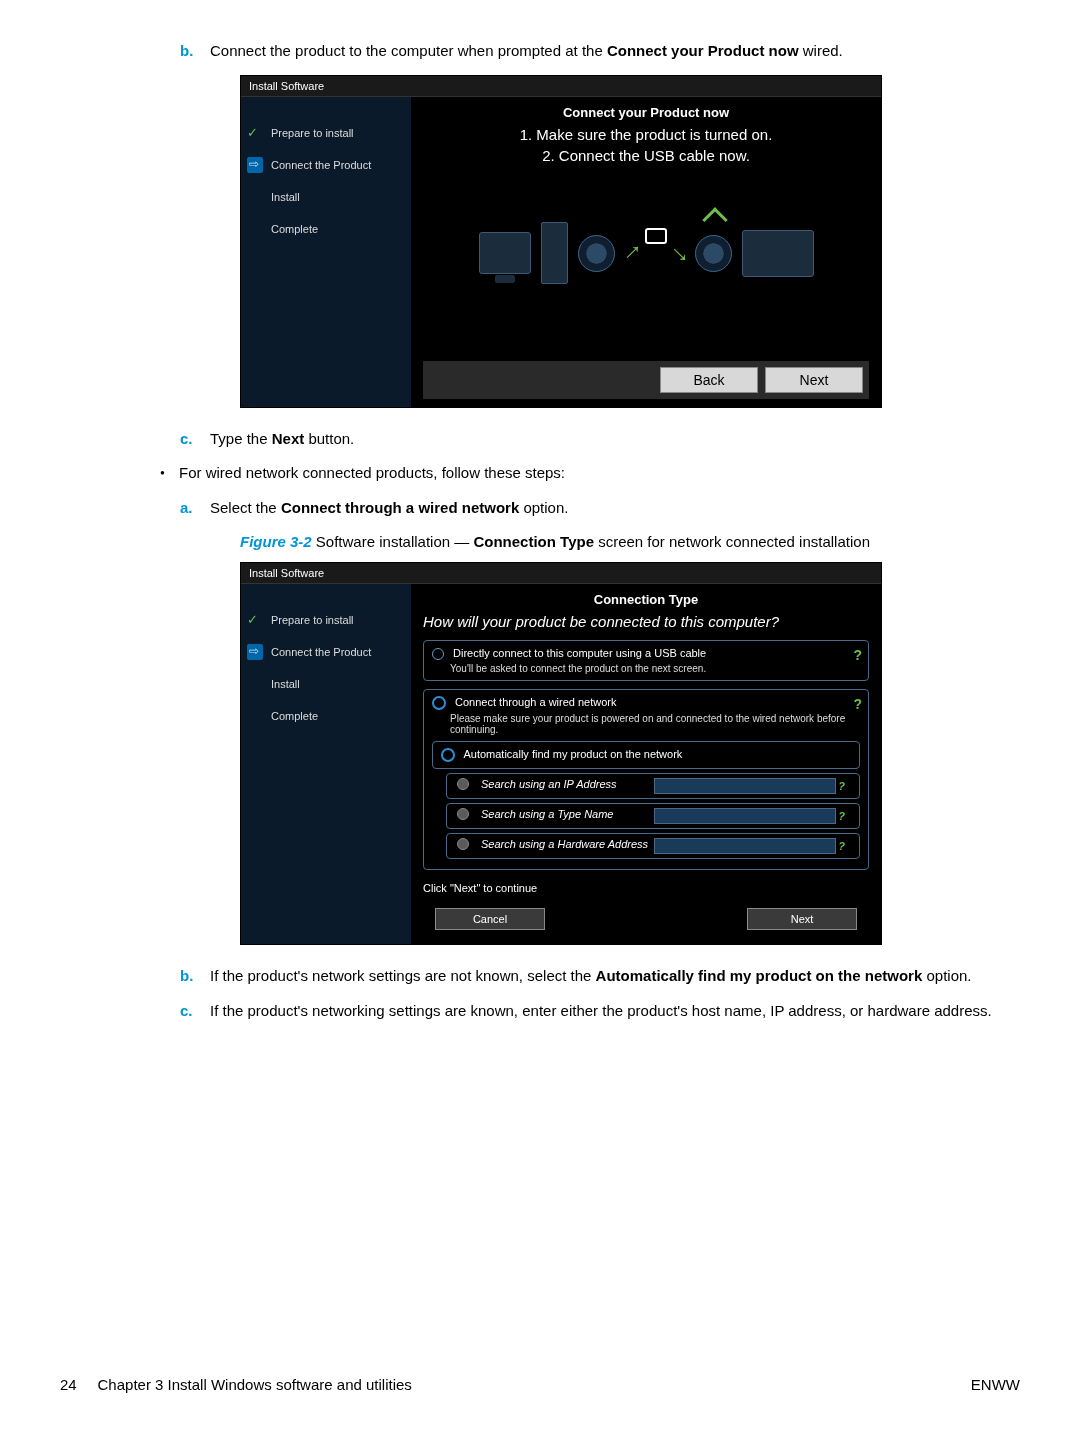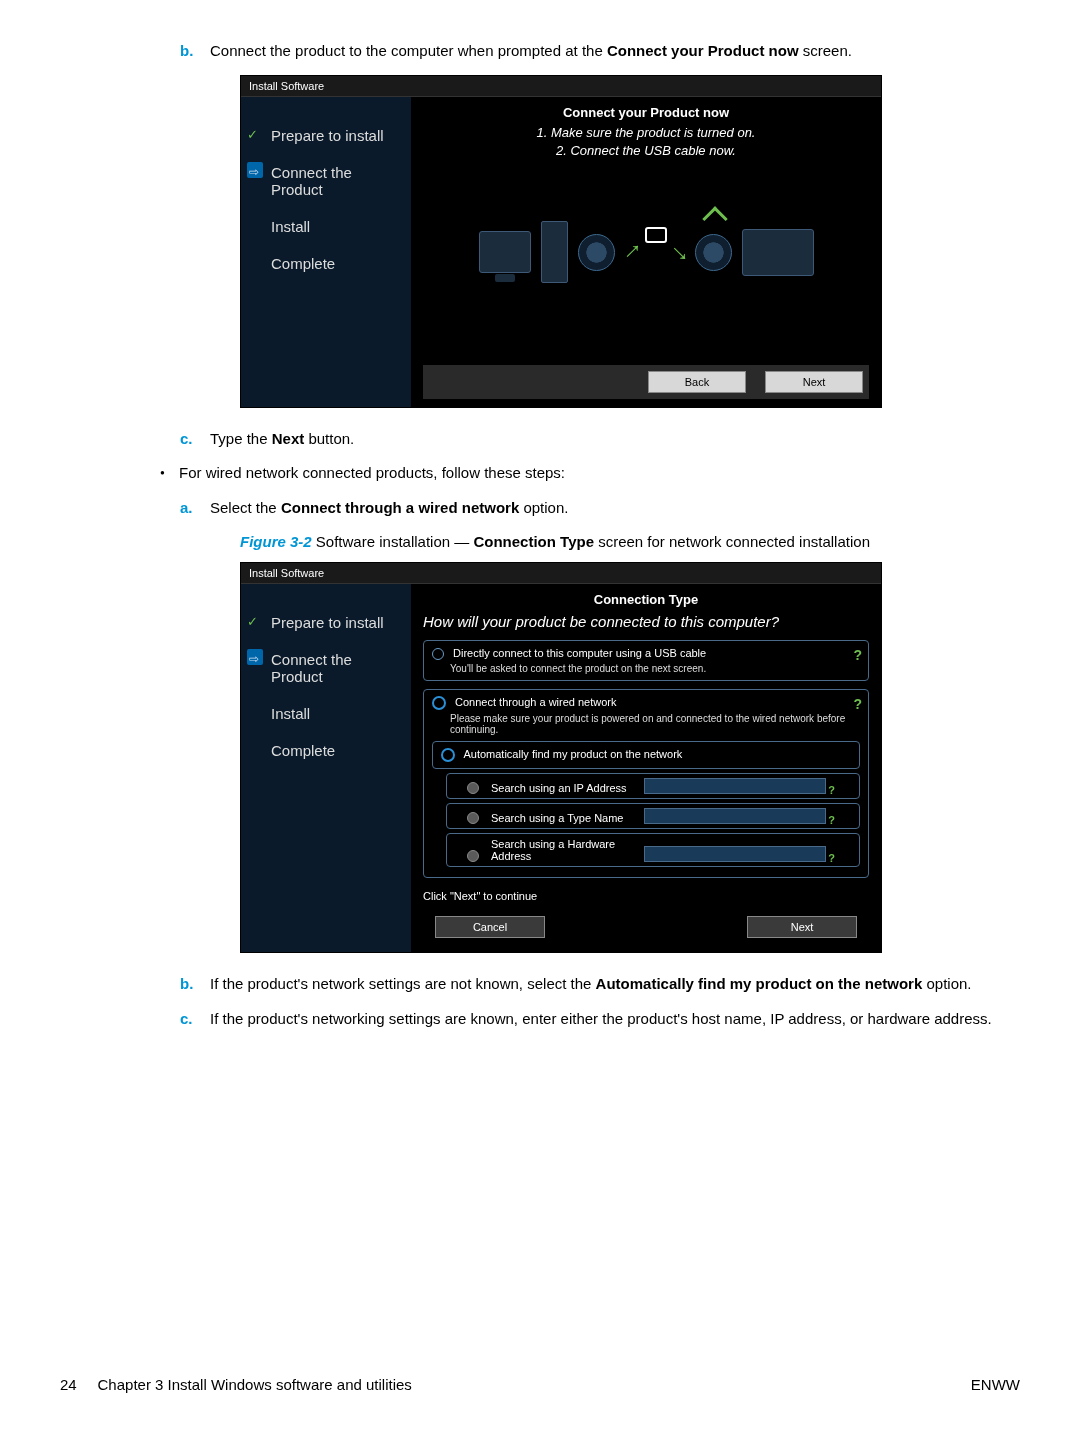--- a/index.html
+++ b/index.html
@@ -71,21 +71,21 @@
     min-height: 310px;
   }
   .fig-body.tall { min-height: 330px; }
   .fig-sidebar {
     width: 170px;
     background: #0a1a2a;
     padding-top: 20px;
   }
   .fig-sidebar-item {
     padding: 10px 8px 10px 30px;
-    font-size: 15px;
+    font-size: 11px;
     position: relative;
     color: #ddd;
   }
   .fig-icon {
     position: absolute;
     left: 6px;
     top: 8px;
     width: 16px;
     height: 16px;
   }
@@ -114,23 +114,22 @@
     flex-direction: column;
   }
   .fig-main-title {
     font-weight: bold;
     text-align: center;
     font-size: 13px;
     margin-bottom: 4px;
   }
   .fig-main-sub {
     text-align: center;
-    font-size: 13px;
+    font-size: 15px;
     line-height: 1.4;
-    font-style: italic;
   }
   .fig-illust {
     flex: 1;
     display: flex;
     justify-content: center;
     align-items: center;
     gap: 10px;
     margin: 10px 0 30px;
   }
   .illust-monitor {
@@ -175,22 +174,22 @@
   }
   .fig-footer {
     background: #2a2a2a;
     padding: 6px;
     text-align: right;
   }
   .fig-footer.dark { background:#000; padding:6px 12px; display:flex; justify-content:space-between; }
   .fig-btn {
     display:inline-block; min-width:60px;
     padding:4px 18px; background:#d8d8d8; color:#000;
-    border:1px solid #888; font-size:11px; text-align:center;
-    margin-left:16px;
+    border:1px solid #888; font-size:14px; text-align:center;
+    margin-left:4px;
   }
   .fig-btn-dark {
     display:inline-block; min-width:60px;
     padding:4px 24px; background:#3a3a3a; color:#fff;
     border:1px solid #888; font-size:11px; text-align:center;
   }
 
   
   .conn-box {
     border:1px solid #4a6a8a; border-radius:4px;
@@ -206,22 +205,22 @@
     border:2px solid #2a8fd6;
   }
   .conn-box .radio.fill {
     background:#5a5a5a; border:1px solid #888;
   }
   .conn-sub {
     font-size:10px; color:#ddd; margin-left:18px; margin-top:3px;
   }
   .conn-inner {
     border:1px solid #4a6a8a; border-radius:4px;
-    margin:4px 0 4px 14px; padding:4px 20px; display:flex;
-    align-items:flex-end; gap:6px;
+    margin:4px 0 4px 14px; padding:4px 10px; display:flex;
+    align-items:flex-start; gap:6px;font-style:italic;
   }
   .conn-input {
     flex:1;
   }
   .conn-field {
     width:180px; height:14px; background:#1a3a5a;
     border:1px solid #4a6a8a;
   }
   .help-q {
     position:absolute; right:6px; top:6px;
@@ -251,21 +250,21 @@
   }
 </style>
 </head>
 <body>
 
 <div class="page">
 
   <div class="ol-item sub-item">
     <span class="step-letter">b.</span>
     <span class="sub-item-text">
-      <span>Connect the product to the computer when prompted at the </span><span class="bold">Connect your Product now</span><span> screen.</span>
+      <span>Connect the product to the computer when prompted at the </span><span class="bold">Connect your Product now</span><span> wired.</span>
     </span>
   </div>
 
   <div class="figure-wrap">
     <div class="fig-header">Install Software</div>
     <div class="fig-body">
       <div class="fig-sidebar">
         <div class="fig-sidebar-item">
           <span class="fig-icon check-icon"></span>
           <span>Prepare to install</span>

